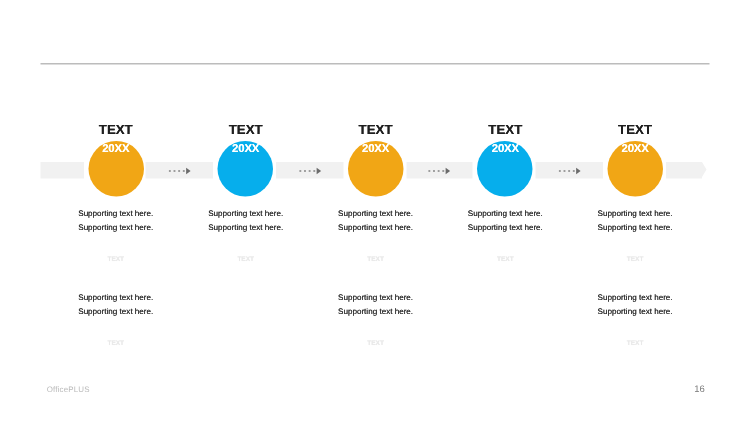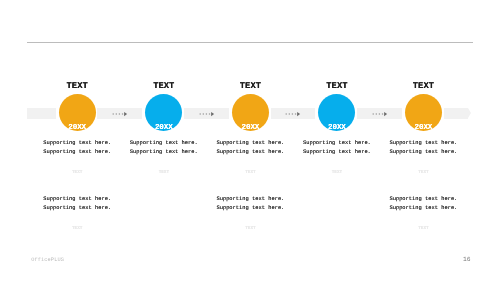--- a/index.html
+++ b/index.html
@@ -1,37 +1,37 @@
 <!DOCTYPE html>
 <html><head>
 <meta charset="utf-8">
 <title>Timeline Slide</title>
 <style>
   html,body{margin:0;padding:0;background:#fff;}
   body{width:500px;height:281px;overflow:hidden;
        font-family:"Liberation Sans",sans-serif;-webkit-font-smoothing:antialiased;text-rendering:geometricPrecision;}
-  .slide{position:relative;width:400px;height:281px;background:#ffffff;font-family:Liberation Mono, monospace;}
+  .slide{position:relative;width:400px;height:281px;background:#ffffff;}
 
   
   .rule{position:absolute;left:27.3px;top:42.1px;width:445.6px;height:1.1px;background:#bcbcbc;}
 
   
   .band{position:absolute;top:107.9px;height:10.8px;background:#f1f1f1;}
   .band-tip{position:absolute;left:467.7px;top:107.9px;width:0;height:0;
             border-top:5.3px solid transparent;border-bottom:5.3px solid transparent;
             border-left:3.5px solid #f1f1f1;}
 
   
   .arrow{position:absolute;top:110.5px;height:6px;width:16px;line-height:0;}
   .arrow svg{display:block;}
 
   
   .node{position:absolute;top:78px;height:158px;width:120px;margin-left:-60px;}
   .circle{position:absolute;left:41.5px;top:15.8px;width:37px;height:37px;border-radius:50%;
-          display:flex;align-items:flex-end;justify-content:center;}
+          display:flex;align-items:flex-start;justify-content:center;}
   .circle .yr{color:#ffffff;font-weight:bold;font-size:7.6px;letter-spacing:-0.12px;line-height:1;position:relative;top:1.7px;text-shadow:0 0 0.25px #fff;}
   .toptext{position:absolute;left:0;top:3.6px;width:120px;text-align:center;
            font-weight:bold;font-size:8.85px;color:#1f1f1f;text-shadow:0 0 0.3px #1f1f1f;letter-spacing:0px;line-height:1;}
 
   
   .support{position:absolute;left:0;width:120px;text-align:center;
            font-size:5.4px;color:#333333;text-shadow:0 0 0.18px #333333;line-height:8.9px;}
   .sup-r1{top:61.1px;}
   .sup-r2{top:117.2px;}
 

